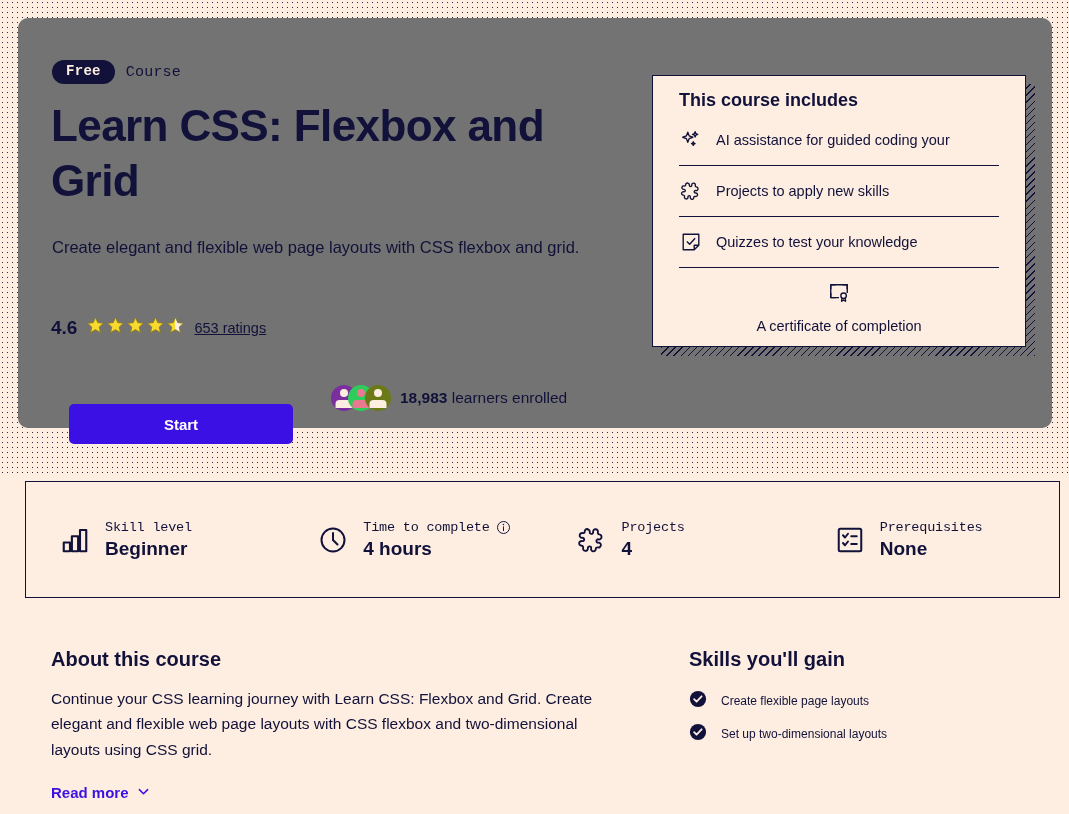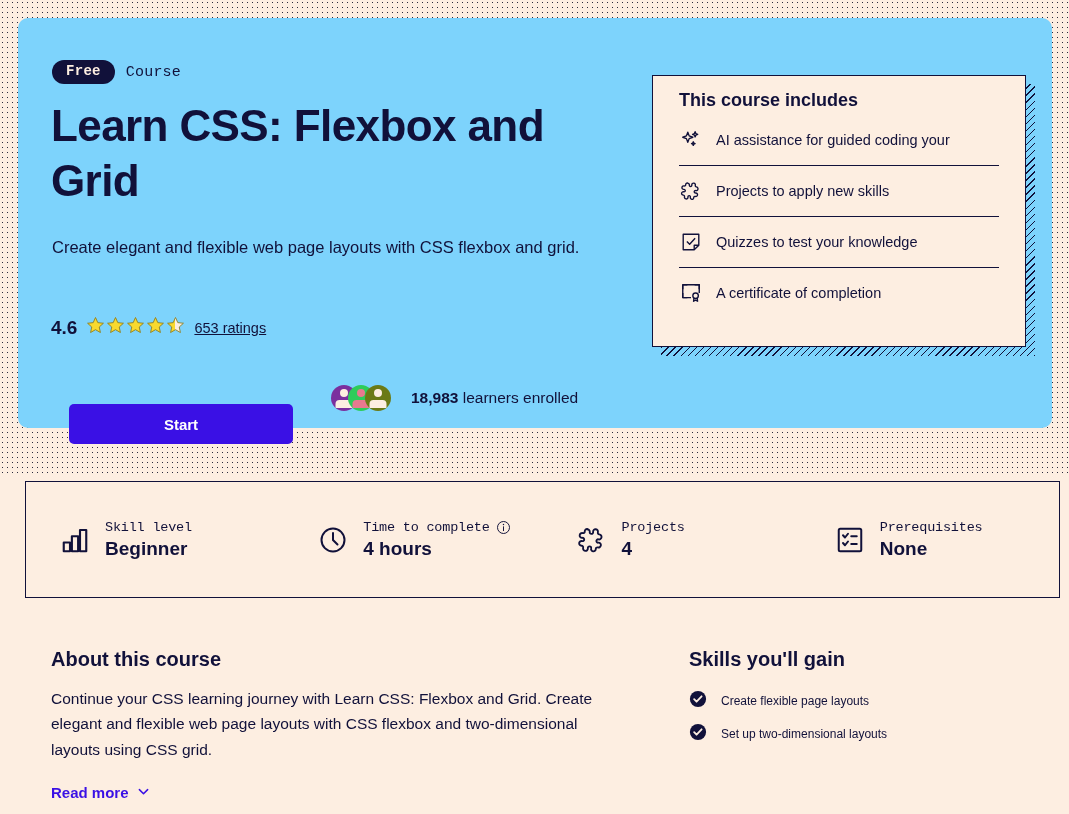--- a/index.html
+++ b/index.html
@@ -23,21 +23,21 @@
     background-image: radial-gradient(#2a2a3d 0.9px, transparent 1px);
     background-size: 5px 5px;
     background-position: 0 0;
   }
 
   
   .hero {
     position: absolute;
     left: 18px; top: 18px;
     width: 1034px; height: 410px;
-    background: #7dd3fc;
+    background: #737373;
     border-radius: 10px;
     z-index: 2;
   }
 
   .hero-inner { position: relative; width: 100%; height: 100%; }
 
   .badge-row {
     position: absolute; left: 34px; top: 42px;
     display: flex; align-items: center; gap: 11px;
   }
@@ -88,21 +88,21 @@
     background: #3a10e5; color: #ffffff;
     border: none; border-radius: 5px;
     font-family: "Liberation Sans", sans-serif;
     font-size: 15px; font-weight: 700;
     cursor: pointer;
     display: flex; align-items: center; justify-content: center; margin-top: 26px;
   }
 
   .enrolled {
     position: absolute; left: 313px; top: 367px;
-    display: flex; align-items: center; gap: 20px; justify-content: space-between;
+    display: flex; align-items: center; gap: 9px; justify-content: space-between;
   }
   .avatars { display: flex; align-items: center; }
   .avatar {
     width: 26px; height: 26px; border-radius: 50%;
     margin-right: -9px; position: relative;
     display: flex; align-items: flex-end; justify-content: center;
     overflow: hidden;
   }
   .avatar:last-child { margin-right: 0; }
   .av-head { width: 8px; height: 8px; border-radius: 50%; background: #fdeee1;
@@ -130,21 +130,21 @@
     padding: 14px 26px 0 26px;
   }
   .includes-title { font-size: 18px; font-weight: 700; margin-bottom: 4px; }
   .includes-list { list-style: none; }
   .includes-item {
     display: flex; align-items: center; gap: 13px;
     padding: 13px 0 13px 0;
     border-bottom: 1.2px solid #11113a;
     font-size: 14.5px;
   }
-  .includes-item:last-child { border-bottom: none; }
+  .includes-item:last-child { border-bottom: none; flex-direction: column; }
   .includes-item .ico { flex: 0 0 24px; height: 24px; display: flex;
                         align-items: center; justify-content: center; }
 
   
   .stats-bar {
     position: absolute; left: 25px; top: 481px;
     width: 1035px; height: 117px;
     background: #fdeee1;
     border: 1.6px solid #11113a;
     display: flex; align-items: center;

